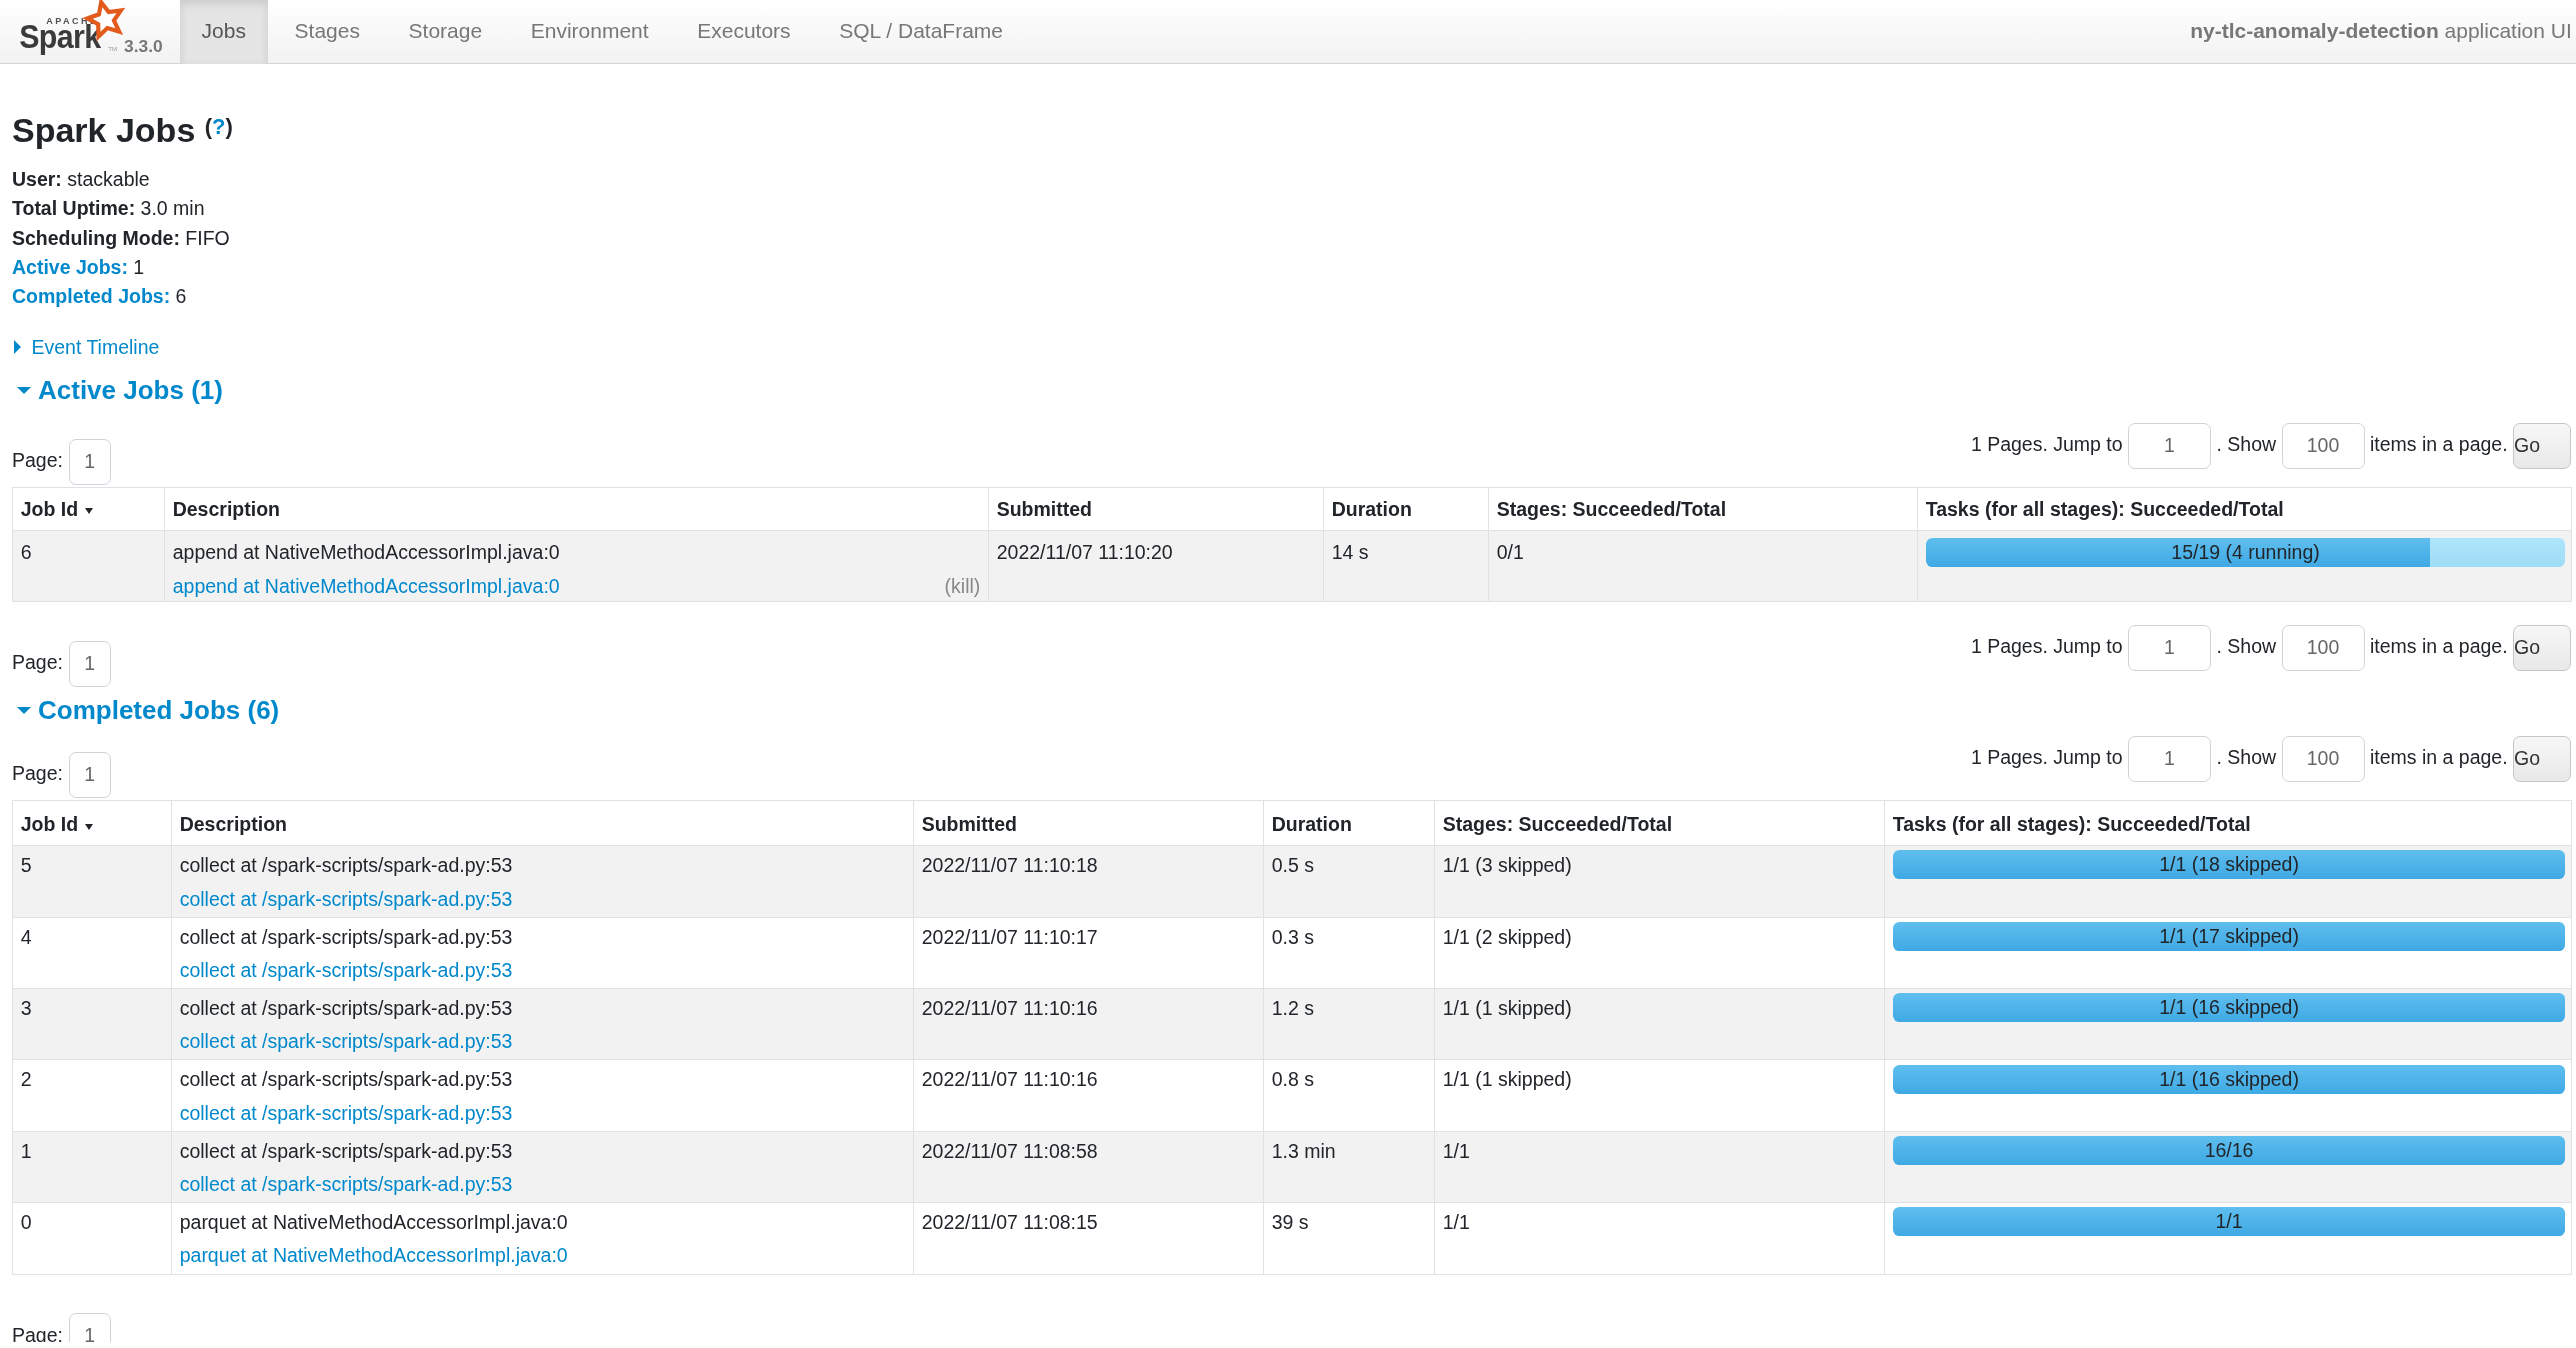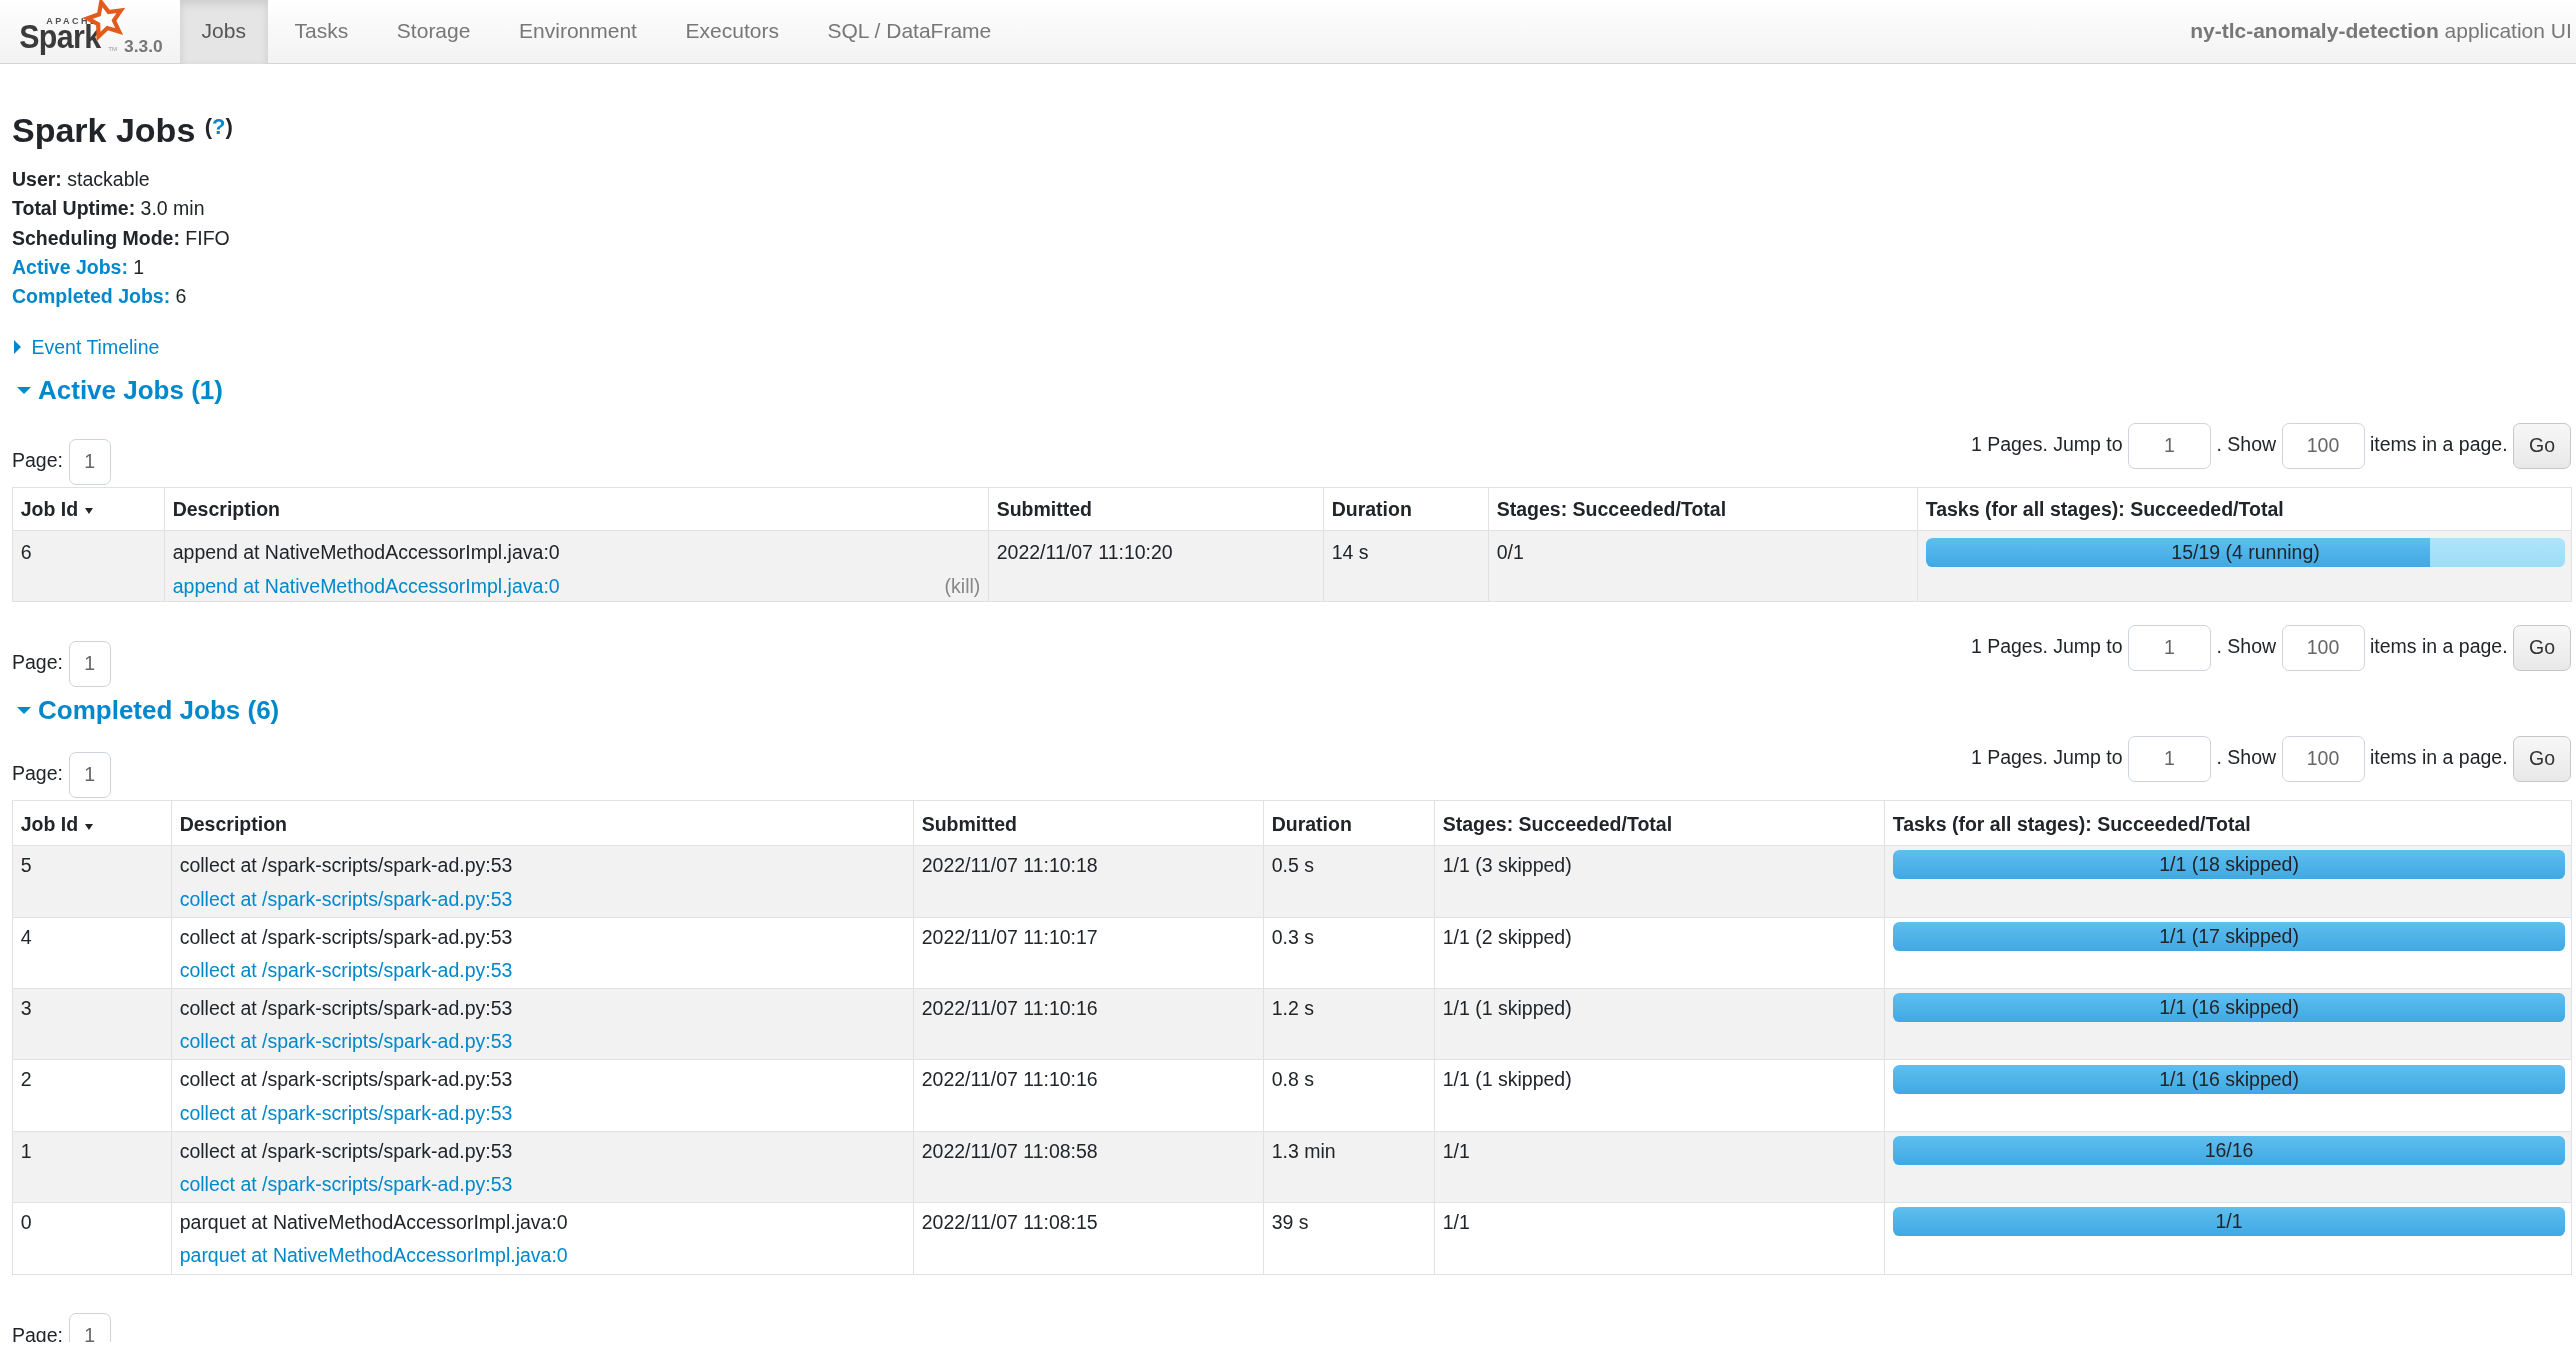--- a/index.html
+++ b/index.html
@@ -43,21 +43,21 @@
 #p1 { margin:17.4px 0 20px 0; }
 #p2 { margin:21px 0 0 0; }
 #p3 { margin:10.4px 0 20px 0; }
 #p4 { margin:21px 0 0 0; }
 .pageleft { position:absolute; left:0; top:16px; height:46px; line-height:46px; }
 .pageleft .pinput { margin-left:5.6px; }
 .pinput { display:inline-block; width:42px; height:46px; border:1.4px solid #ced4da; border-radius:7px; background:#fff; color:#666; text-align:center; line-height:43px; vertical-align:middle; }
 .pinput.wide { width:83px; }
 .pageright { position:absolute; right:0; top:0; height:46px; line-height:46px; }
 .pageright .pinput { width:83px; }
-.gobtn { display:inline-block; width:58px; height:46px; border:1.4px solid #c6c6c6; border-radius:7px; background:linear-gradient(to bottom,#f7f7f7,#e8e8e8); color:#333; text-align:center; line-height:43px; margin-left:0; vertical-align:middle; }
+.gobtn { display:inline-block; width:58px; height:46px; border:1.4px solid #c6c6c6; border-radius:7px; background:linear-gradient(to bottom,#f7f7f7,#e8e8e8); color:#333; text-align:left; line-height:43px; margin-left:0; vertical-align:middle; }
 
 
 table { border-collapse:collapse; width:2558px; table-layout:fixed; }
 th, td { border:0.7px solid #dee2e6; padding:7px 7.7px 0 7.7px; text-align:left; vertical-align:top; font-weight:normal; }
 #t2 td { padding-top:4.9px; padding-bottom:2.8px; }
 td.barcell { padding-right:5.6px; }
 #t1 td.barcell { padding-top:4.9px; }
 #t2 td.barcell { padding-top:2.8px; }
 thead th { font-weight:bold; padding:6.3px 7.7px 6.3px 7.7px; border-bottom:1.4px solid #dee2e6; }
 #t2 thead th { padding-top:9px; padding-bottom:5.6px; }
@@ -78,21 +78,21 @@
     <g transform="translate(13 69) scale(0.93 1)">
           <text x="0" y="0" font-family="Liberation Sans" font-size="47" font-weight="bold" letter-spacing="-1" fill="#3b3b3b">Spark</text>
         </g>
     <text x="141" y="74" font-family="Liberation Sans" font-size="9" fill="#999">TM</text>
     <path d="M 130.9 3.2 L 141.7 17.2 L 159.2 14.9 L 149.2 29.5 L 156.8 45.4 L 139.8 40.4 L 127.1 52.5 L 126.6 34.9 L 111.1 26.5 L 127.7 20.6 Z" fill="#ffffff" stroke="#e25a1c" stroke-width="6" stroke-linejoin="miter"></path>
   </svg>
   </div>
   <div class="version">3.3.0</div>
   <ul class="navul">
     <li class="active"><a href="#">Jobs</a></li>
-    <li><a href="#">Tasks</a></li>
+    <li><a href="#">Stages</a></li>
     <li><a href="#">Storage</a></li>
     <li><a href="#">Environment</a></li>
     <li><a href="#">Executors</a></li>
     <li><a href="#">SQL / DataFrame</a></li>
   </ul>
   <div class="apptext"><strong>ny-tlc-anomaly-detection</strong> application UI</div>
 </div>
 
 <div class="container">
   <h1 class="title">Spark Jobs <sup><span class="paren">(</span><a href="#">?</a><span class="paren">)</span></sup></h1>

